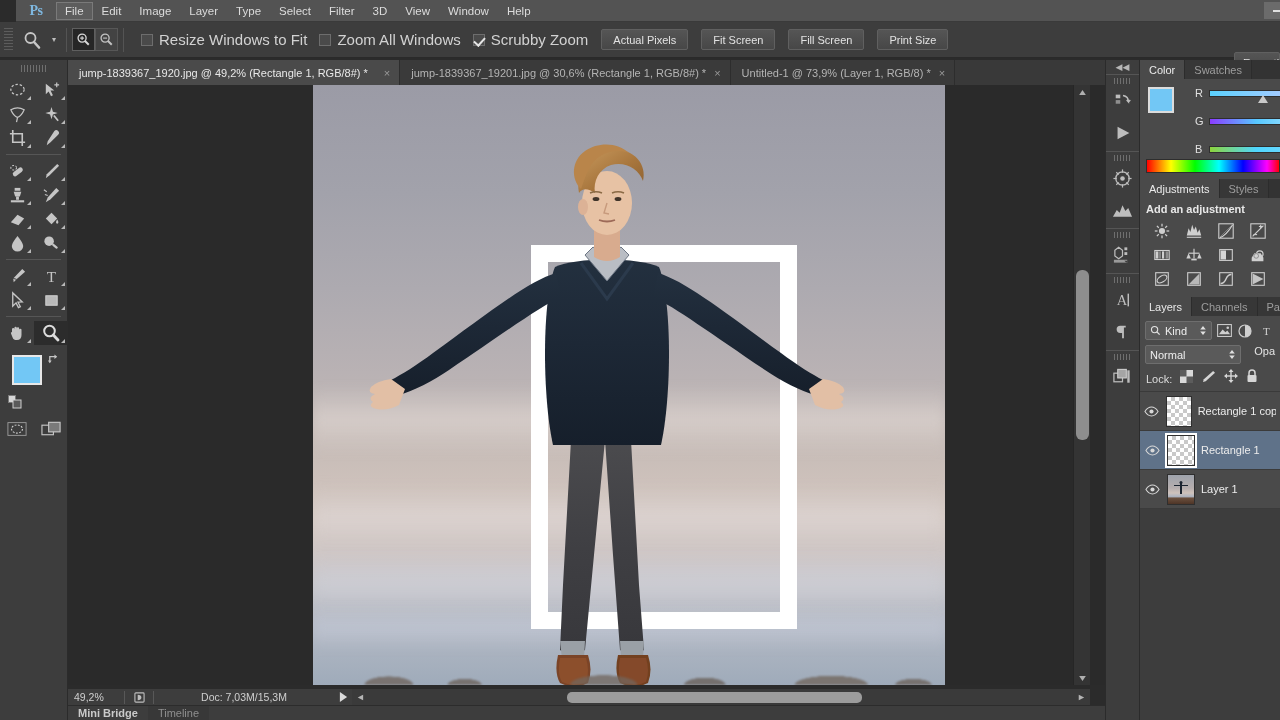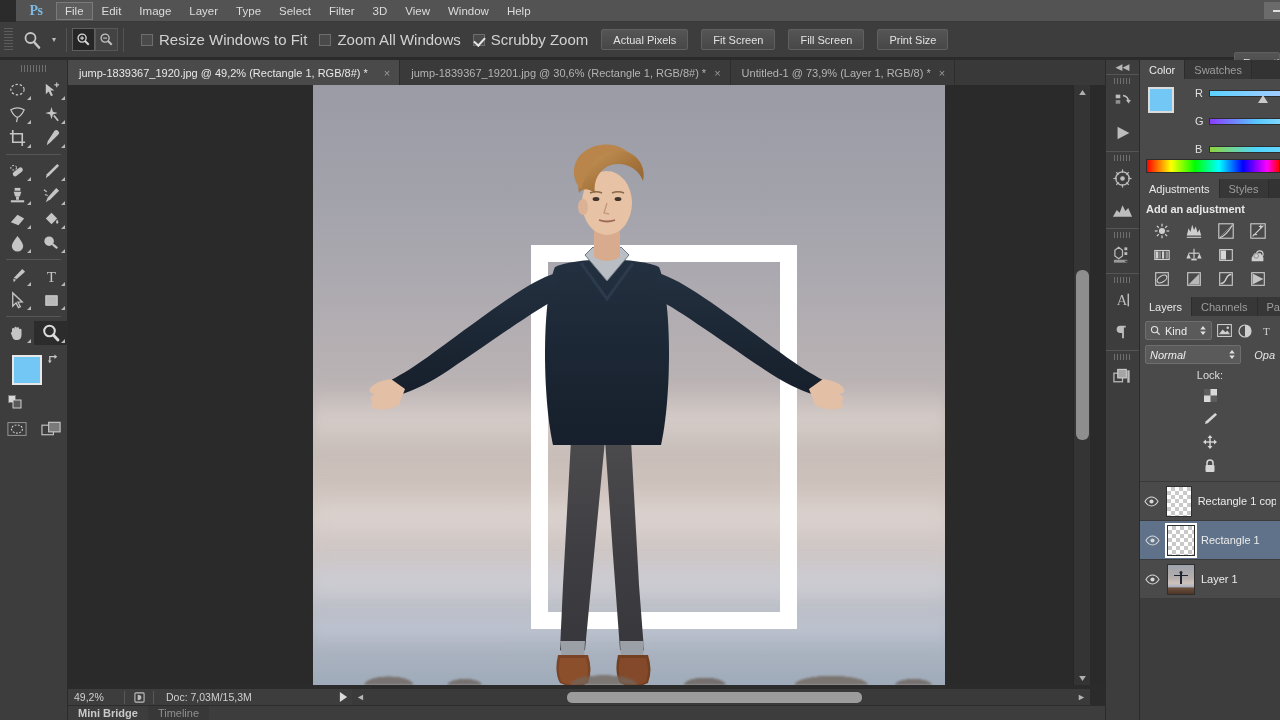--- a/index.html
+++ b/index.html
@@ -192,24 +192,24 @@
   .adjbody{background:#4a4a4a;padding:5px 6px 6px 6px;}
   .adjtitle{font-size:11px;color:#e8e8e8;font-weight:bold;margin-bottom:4px;}
   .adjgrid{display:grid;grid-template-columns:repeat(4,1fr);}
   .adjicon{height:24px;display:flex;align-items:center;justify-content:center;}
 
   .layerbody{background:#4a4a4a;}
   .filterrow{display:flex;align-items:center;gap:4px;padding:5px 5px;}
   .kindsel{width:70px;height:19px;background:#5a5a5a;border:1px solid #6e6e6e;border-radius:2px;
       display:flex;align-items:center;gap:4px;padding:0 4px;font-size:11px;color:#ededed;}
   .fico{width:18px;height:18px;display:flex;align-items:center;justify-content:center;}
-  .bmrow{display:flex;align-items:center;gap:13px;padding:0 5px 5px 5px;font-style:italic;}
+  .bmrow{display:flex;gap:13px;padding:0 5px 5px 5px;}
   .bmsel{width:108px;height:19px;background:#5a5a5a;border:1px solid #6e6e6e;border-radius:2px;
       display:flex;align-items:center;justify-content:space-between;padding:0 4px;font-size:11px;color:#ededed;}
-  .lockrow{display:flex;align-items:center;gap:8px;padding:0 6px 6px 6px;font-size:11px;color:#dcdcdc;flex-direction:column;}
+  .lockrow{display:flex;align-items:flex-end;gap:8px;padding:0 6px 6px 6px;font-size:11px;color:#dcdcdc;}
 
   .layerlist{border-top:1px solid #3a3a3a;}
   .layerrow{height:39px;display:flex;align-items:center;gap:6px;padding:0 4px;
             border-bottom:1px solid #3b3b3b;background:#4a4a4a;}
   .layerrow.selected{background:#5f7289;}
   .eye{width:17px;display:flex;align-items:center;justify-content:center;}
   .thumb{width:28px;height:31px;border:1px solid #2f2f2f;position:relative;overflow:hidden;background:#fff;}
   .thumb.checker{
     background-image:
       linear-gradient(45deg,#c9c9c9 25%,transparent 25%,transparent 75%,#c9c9c9 75%),
@@ -599,21 +599,21 @@
   <div class="statusbar">
     <div class="zoomfield">49,2%</div>
     <div class="stat-sep"></div>
     <div style="width:28px;display:flex;align-items:center;justify-content:center">
       <svg width="11" height="11" viewBox="0 0 12 12">
           <rect x="1" y="1" width="10" height="10" rx="1" fill="none" stroke="#bdbdbd" stroke-width="1.2"></rect>
           <path d="M4 3 v6 q4 0 4 -3 t-4 -3" fill="#bdbdbd"></path>
         </svg>
     </div>
     <div class="stat-sep"></div>
-    <div class="statdoc" style="flex:0 0 auto;width:180px;text-align:left">Doc: 7,03M/15,3M</div>
+    <div class="statdoc" style="flex:0 0 auto;width:180px;text-align:center">Doc: 7,03M/15,3M</div>
     <div style="width:18px;display:flex;align-items:center;justify-content:center">
       <svg width="9" height="10" viewBox="0 0 10 11">
           <path d="M1 0 L9 5.5 L1 11 Z" fill="#dadada"></path>
         </svg>
     </div>
     <div class="htrack">
       <span style="position:absolute;left:4px;font-size:9px;color:#b5b5b5">◄</span>
       <div class="hthumb"></div>
       <span style="position:absolute;right:4px;font-size:9px;color:#b5b5b5">►</span>
     </div>

